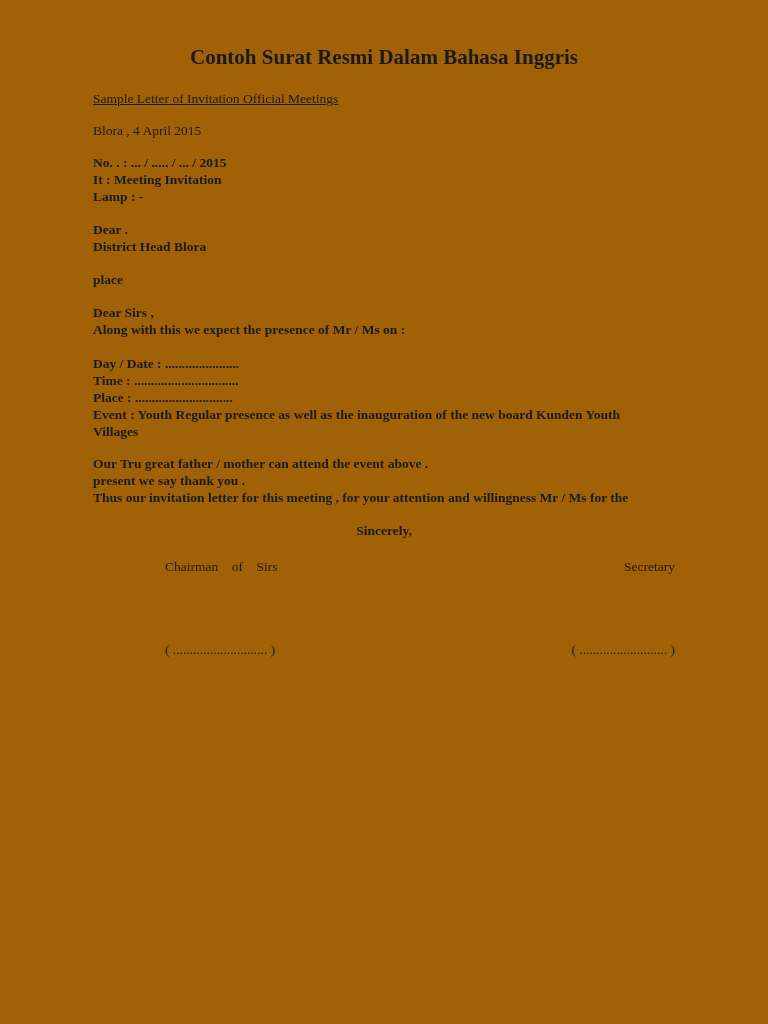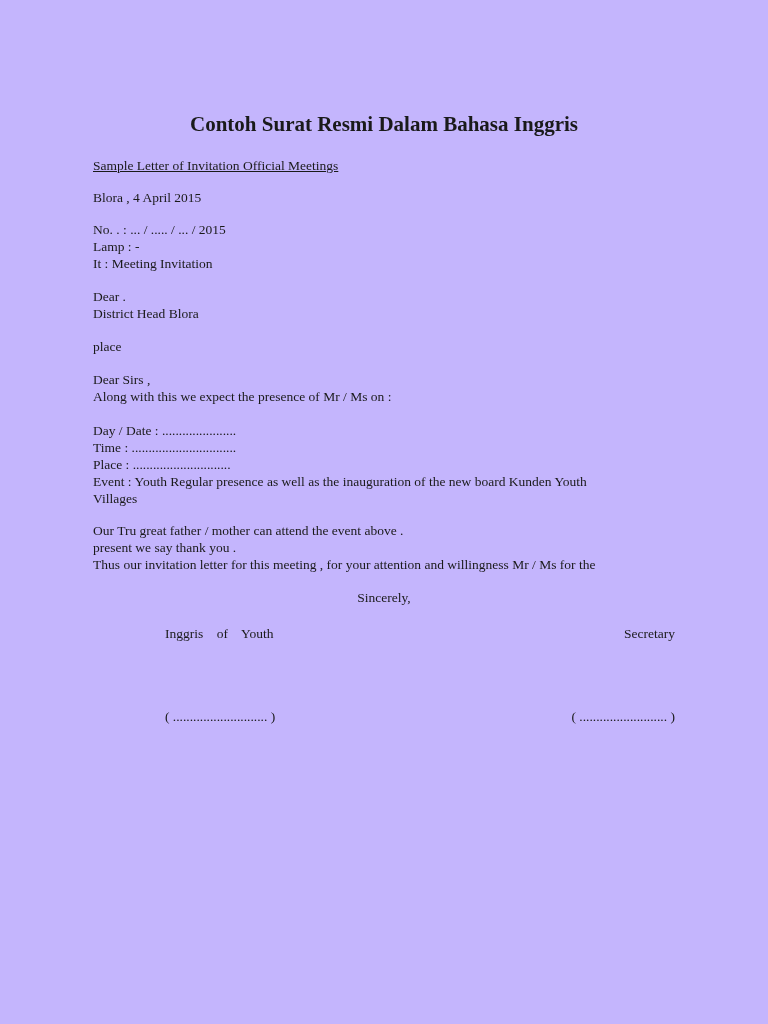--- a/index.html
+++ b/index.html
@@ -4,28 +4,28 @@
 <style>
   html, body {
     margin: 0;
     padding: 0;
     background: #ffffff;
   }
   .page {
     position: relative;
     width: 768px;
     height: 1024px;
-    background: #c4b5fd;
+    background: #a16207;
     font-family: "Liberation Serif", "DejaVu Serif", serif;
     font-size: 13.5px;
     line-height: 17px;
     color: #1a1a1a;
     overflow: hidden;
     box-sizing: border-box;
-    padding: 112px 93px 0 93px;
+    padding: 45px 93px 0 93px;
   }
   .doc-title {
     font-size: 21px;
     font-weight: 700;
     line-height: 25px;
     text-align: center;
     margin: 0 0 20px 0;
     white-space: pre-wrap;
   }
   .doc-subtitle {
@@ -35,20 +35,21 @@
     white-space: pre-wrap;
   }
   .date-line {
     text-align: left;
     margin: 0 0 15px 0;
     white-space: pre-wrap;
   }
   .line {
     min-height: 17px;
     white-space: pre-wrap;
+    font-weight: bold;
   }
   .center {
     text-align: center;
   }
   .sp15 { height: 15px; }
   .sp16 { height: 16px; }
   .sp17 { height: 17px; }
   .sp19 { height: 19px; }
   .sp66 { height: 66px; }
   .sig-row {
@@ -66,22 +67,22 @@
 
 <div class="page">
 
   <div class="doc-title">Contoh Surat Resmi Dalam Bahasa Inggris</div>
 
   <div class="doc-subtitle">Sample Letter of Invitation Official Meetings</div>
 
   <div class="date-line">Blora , 4 April 2015</div>
 
   <div class="line">No. . : ... / ..... / ... / 2015</div>
+  <div class="line">It : Meeting Invitation</div>
   <div class="line">Lamp : -</div>
-  <div class="line">It : Meeting Invitation</div>
 
   <div class="sp16"></div>
 
   <div class="line">Dear .</div>
   <div class="line">District Head Blora</div>
 
   <div class="sp16"></div>
 
   <div class="line">place</div>
 
@@ -104,21 +105,21 @@
   <div class="line">present we say thank you .</div>
   <div class="line">Thus our invitation letter for this meeting , for your attention and willingness Mr / Ms for the</div>
 
   <div class="sp16"></div>
 
   <div class="line center">Sincerely,</div>
 
   <div class="sp19"></div>
 
   <div class="sig-row">
-    <span class="sig-item">Inggris    of    Youth</span>
+    <span class="sig-item">Chairman    of    Sirs</span>
     <span class="sig-item">Secretary</span>
   </div>
 
   <div class="sp66"></div>
 
   <div class="sig-row">
     <span class="sig-item">( ............................ )</span>
     <span class="sig-item">( .......................... )</span>
   </div>
 

